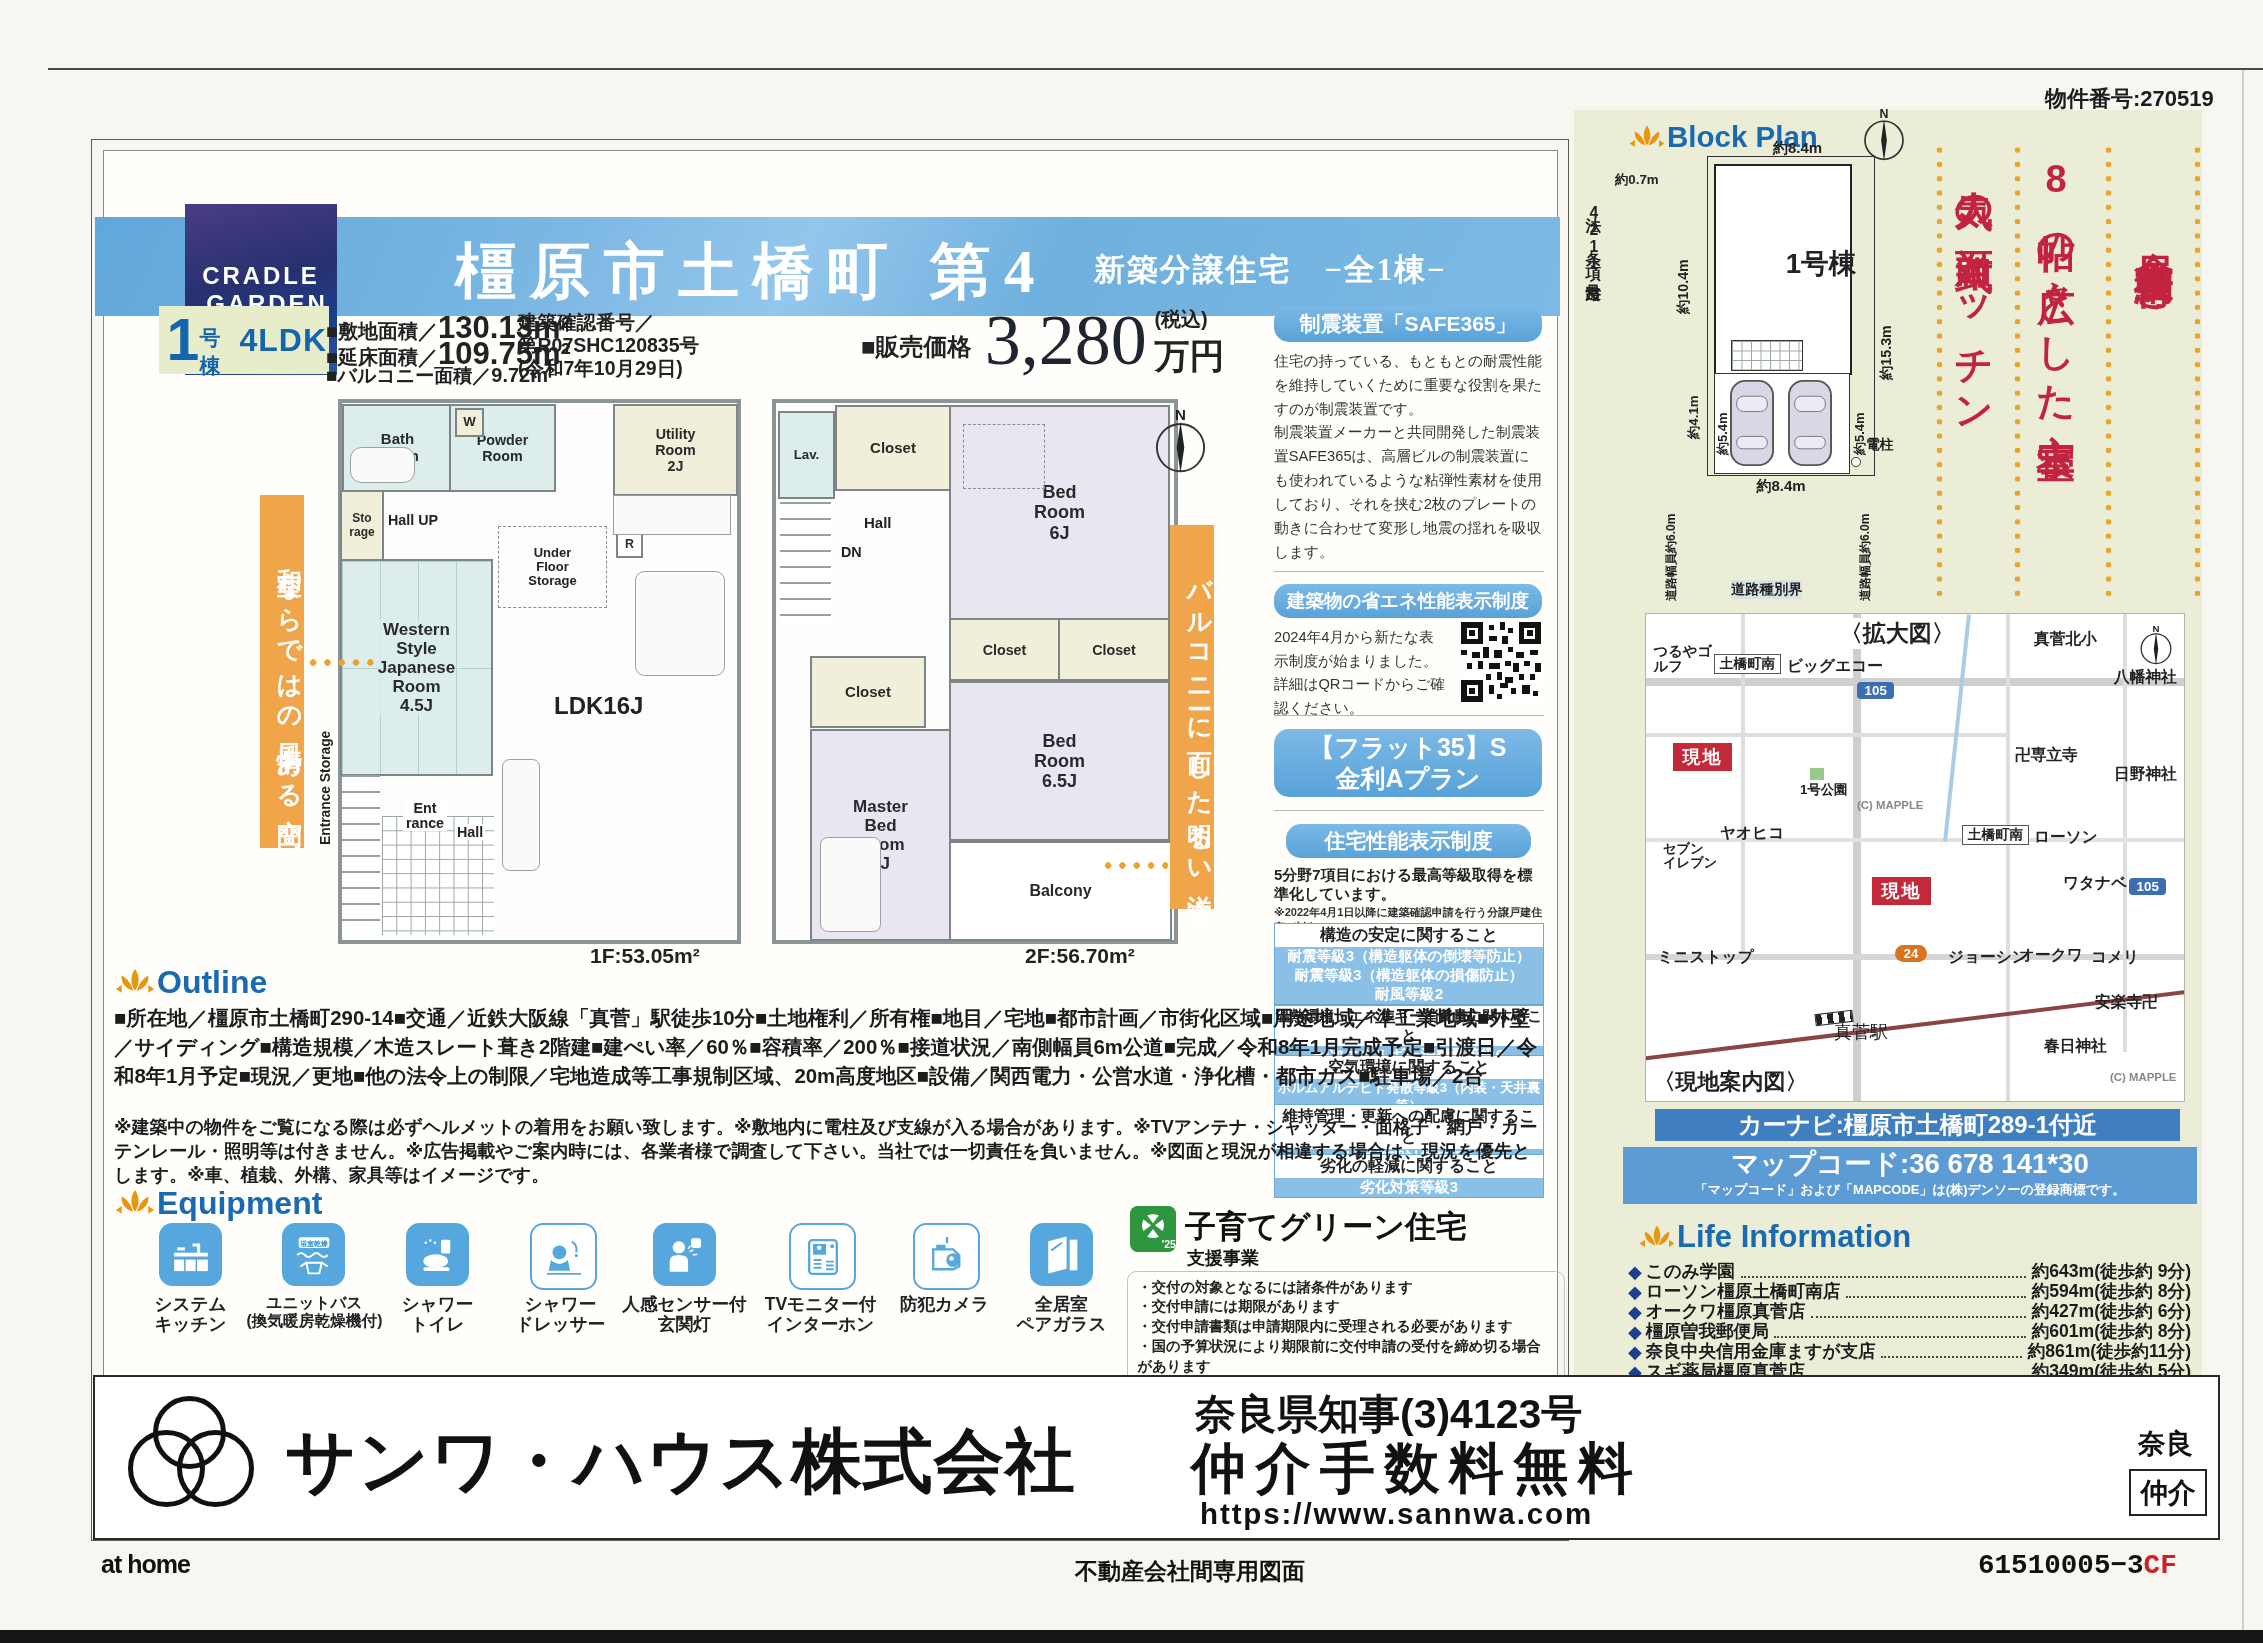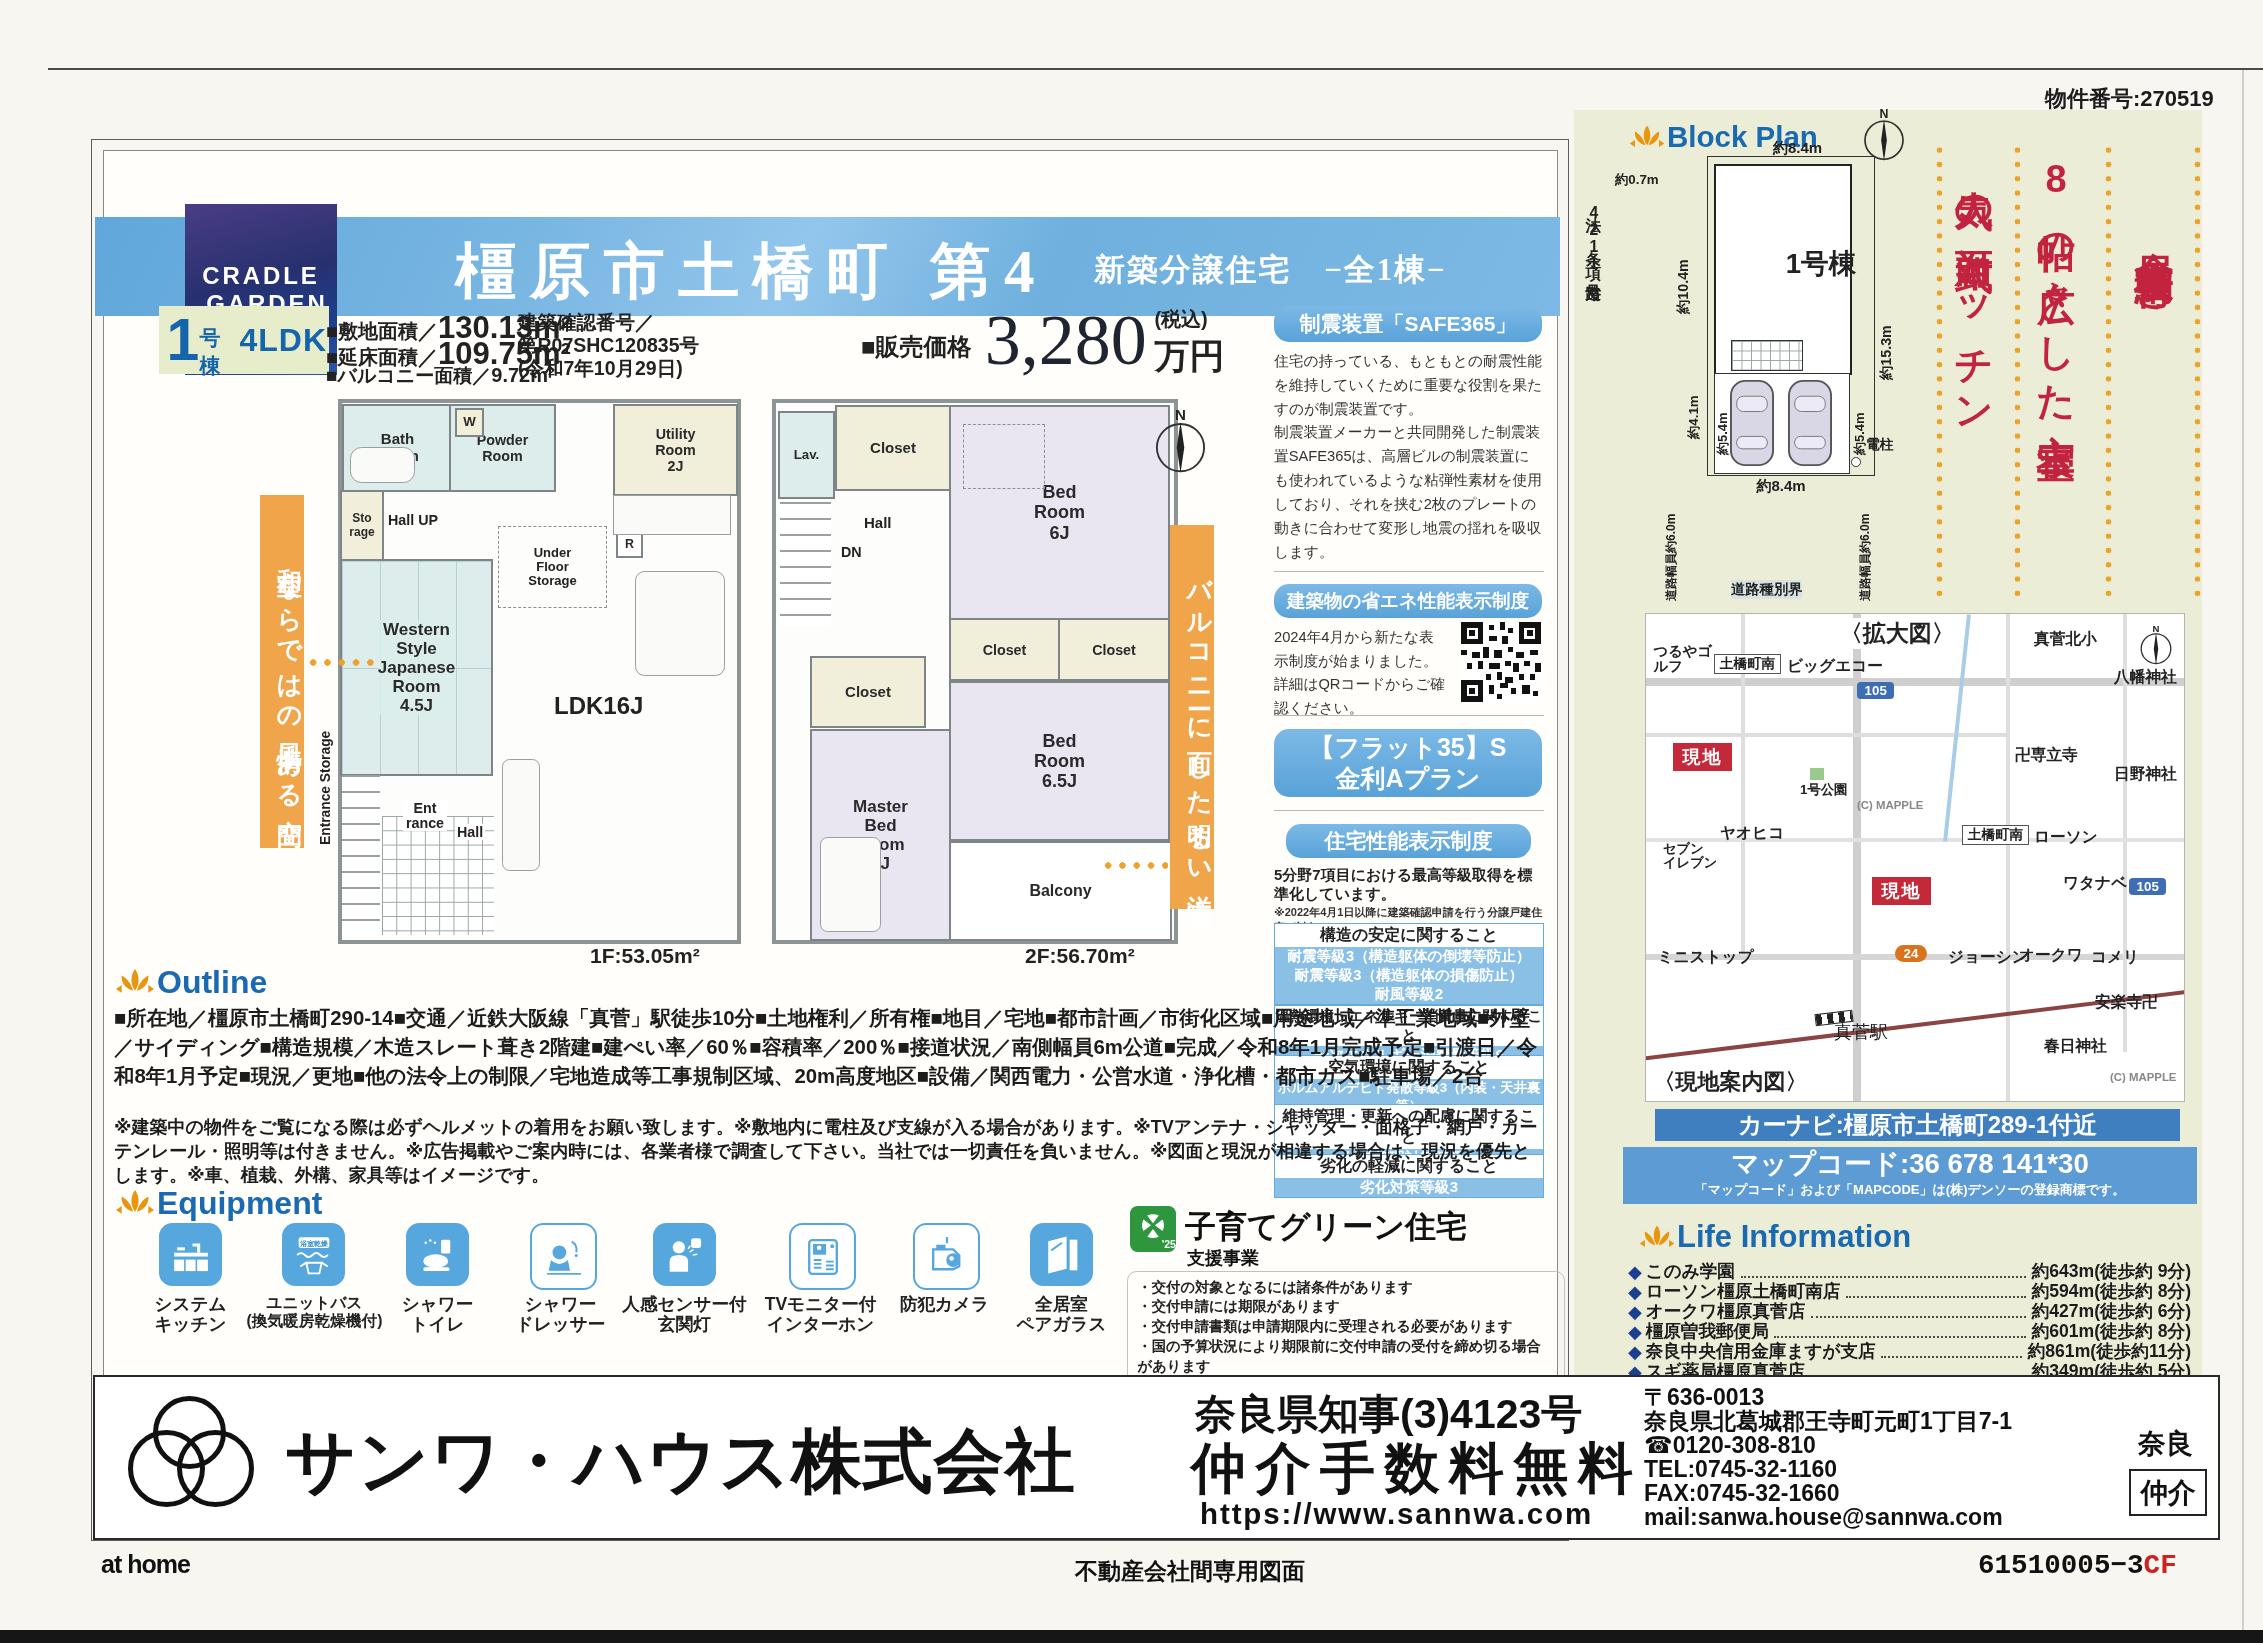--- a/index.html
+++ b/index.html
@@ -626,26 +626,20 @@
   <div class="abs" style="left:93px;top:1375px;width:2123px;height:161px;background:#fff;border:2.4px solid #2a2a2a;"></div>
   <div class="abs" style="left:128px;top:1396px;width:162px;height:119px;">
     <div class="abs" style="left:25px;top:0;width:63px;height:63px;border:5.7px solid #111;border-radius:50%;"></div>
     <div class="abs" style="left:0;top:34px;width:67px;height:67px;border:5.7px solid #111;border-radius:50%;"></div>
     <div class="abs" style="left:49px;top:34px;width:67px;height:67px;border:5.7px solid #111;border-radius:50%;"></div>
   </div>
   <div class="abs" style="left:285px;top:1415px;font-size:70px;font-weight:900;color:#111;letter-spacing:1px;">サンワ・ハウス株式会社</div>
   <div class="abs" style="left:1195px;top:1387px;font-size:41px;font-weight:800;color:#111;">奈良県知事(3)4123号</div>
   <div class="abs" style="left:1191px;top:1432px;font-size:55px;font-weight:900;color:#111;letter-spacing:9.5px;">仲介手数料無料</div>
   <div class="abs" style="left:1200px;top:1497px;font-size:29.5px;font-weight:700;color:#111;letter-spacing:1.9px;">https://www.sannwa.com</div>
-  <div class="abs pre" style="left:1644px;top:1385px;width:447px;font-size:23px;font-weight:600;line-height:24px;color:#111;">〒636-0013
-奈良県北葛城郡王寺町元町1丁目7-1
-☎0120-308-810
-TEL:0745-32-1160
-FAX:0745-32-1660
-mail:sanwa.house@sannwa.com</div>
   <div class="abs" style="left:2138px;top:1425px;font-size:27.6px;font-weight:700;color:#111;">奈良</div>
   <div class="abs" style="left:2129px;top:1469px;font-size:27.6px;font-weight:700;color:#111;border:2.4px solid #222;padding:2.9px 9.5px;">仲介</div>
 
   <div class="abs" style="left:101px;top:1550px;font-size:25px;font-weight:800;color:#111;letter-spacing:-1px;">at home</div>
   <div class="abs" style="left:1075px;top:1556px;font-size:23px;font-weight:600;color:#111;">不動産会社間専用図面</div>
   <div class="abs" style="left:1978px;top:1550px;font-size:27.6px;font-weight:600;color:#111;font-family:'Liberation Mono','DejaVu Sans Mono',monospace;">
     <span>61510005−3</span><span style="color:#c22;">CF</span>
   </div>
 
 </div>

